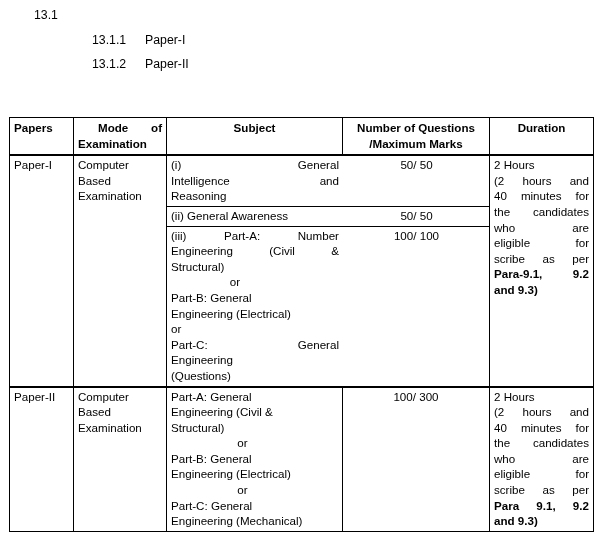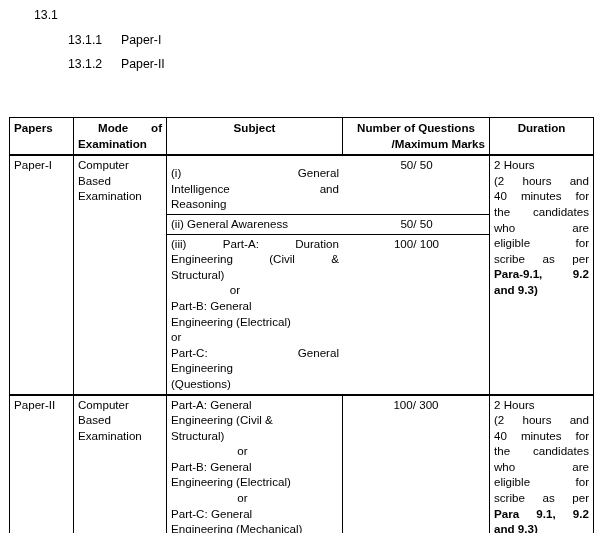--- a/index.html
+++ b/index.html
@@ -60,21 +60,21 @@
     width: 505px;
     text-align: left;
   }
 
   .row-sub {
     display: flex;
     align-items: flex-start;
     margin-top: 7px;
     font-size: 12.3px;
     line-height: 17px;
-    padding-left: 68px;
+    padding-left: 92px;
   }
   .num-sub {
     width: 53px;
     flex: 0 0 53px;
   }
 
   
   .exam-table {
     position: absolute;
     left: 9px;
@@ -185,21 +185,21 @@
   <thead>
     <tr>
       <th class="th-left table-head-sep">Papers</th>
       <th class="th-left table-head-sep">
         <span class="jline" style="display:block;text-align:justify;text-align-last:justify;margin-left:20px;">Mode of</span>
         <span style="display:block;text-align:left;">Examination</span>
       </th>
       <th class="table-head-sep">Subject</th>
       <th class="table-head-sep">
         <span style="display:block;">Number of Questions</span>
-        <span style="display:block;text-align:right;">/Maximum Marks</span>
+        <span style="display:block;text-align:center;">/Maximum Marks</span>
       </th>
       <th class="table-head-sep">Duration</th>
     </tr>
   </thead>
 
   <tbody>
 
     <tr>
       <td>Paper-I</td>
       <td>
@@ -210,35 +210,35 @@
 
       <td class="nopad-cell" colspan="2">
         <table class="inner-tbl">
           <colgroup>
               <col class="in-c3">
               <col class="in-c4">
             </colgroup>
           <tbody>
             <tr>
               <td>
-                <span class="jline" style="display:block;text-align:justify;text-align-last:justify;margin-top:8px;">(i) General</span>
+                <span class="jline" style="display:block;text-align:justify;text-align-last:justify;">(i) General</span>
                 <span class="jline" style="display:block;text-align:justify;text-align-last:justify;">Intelligence and</span>
                 <span style="display:block;">Reasoning</span>
               </td>
               <td class="marks-cell" style="text-align:center;vertical-align:top;">50/ 50</td>
             </tr>
             <tr>
               <td>
                 <span style="display:block;">(ii) General Awareness</span>
               </td>
               <td class="marks-cell" style="text-align:center;vertical-align:top;">50/ 50</td>
             </tr>
             <tr>
               <td>
-                <span class="jline" style="display:block;text-align:justify;text-align-last:justify;">(iii) Part-A: Duration</span>
+                <span class="jline" style="display:block;text-align:justify;text-align-last:justify;">(iii) Part-A: Number</span>
                 <span class="jline" style="display:block;text-align:justify;text-align-last:justify;">Engineering (Civil &amp;</span>
                 <span style="display:block;">Structural)</span>
                 <span class="ind-or">or</span>
                 <span style="display:block;">Part-B: General</span>
                 <span style="display:block;">Engineering (Electrical)</span>
                 <span class="ind-or-left">or</span>
                 <span class="jline" style="display:block;text-align:justify;text-align-last:justify;">Part-C: General</span>
                 <span style="display:block;">Engineering</span>
                 <span style="display:block;">(Questions)</span>
               </td>

